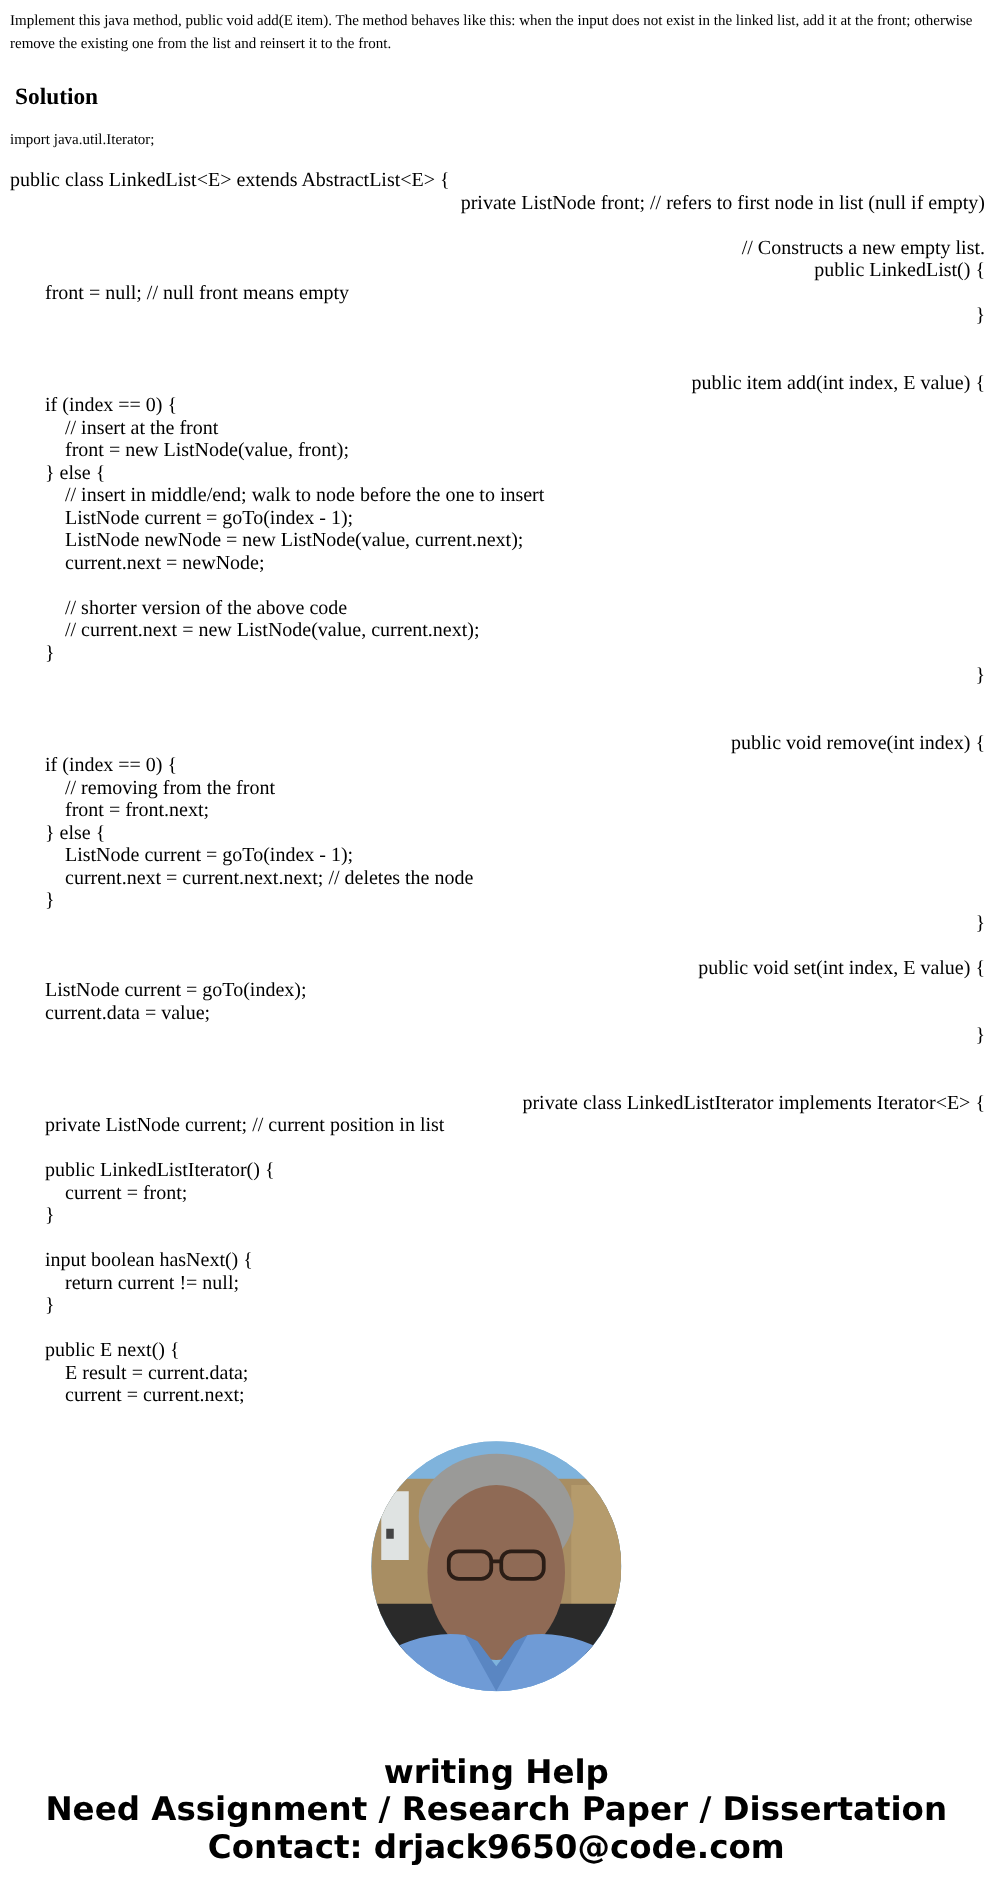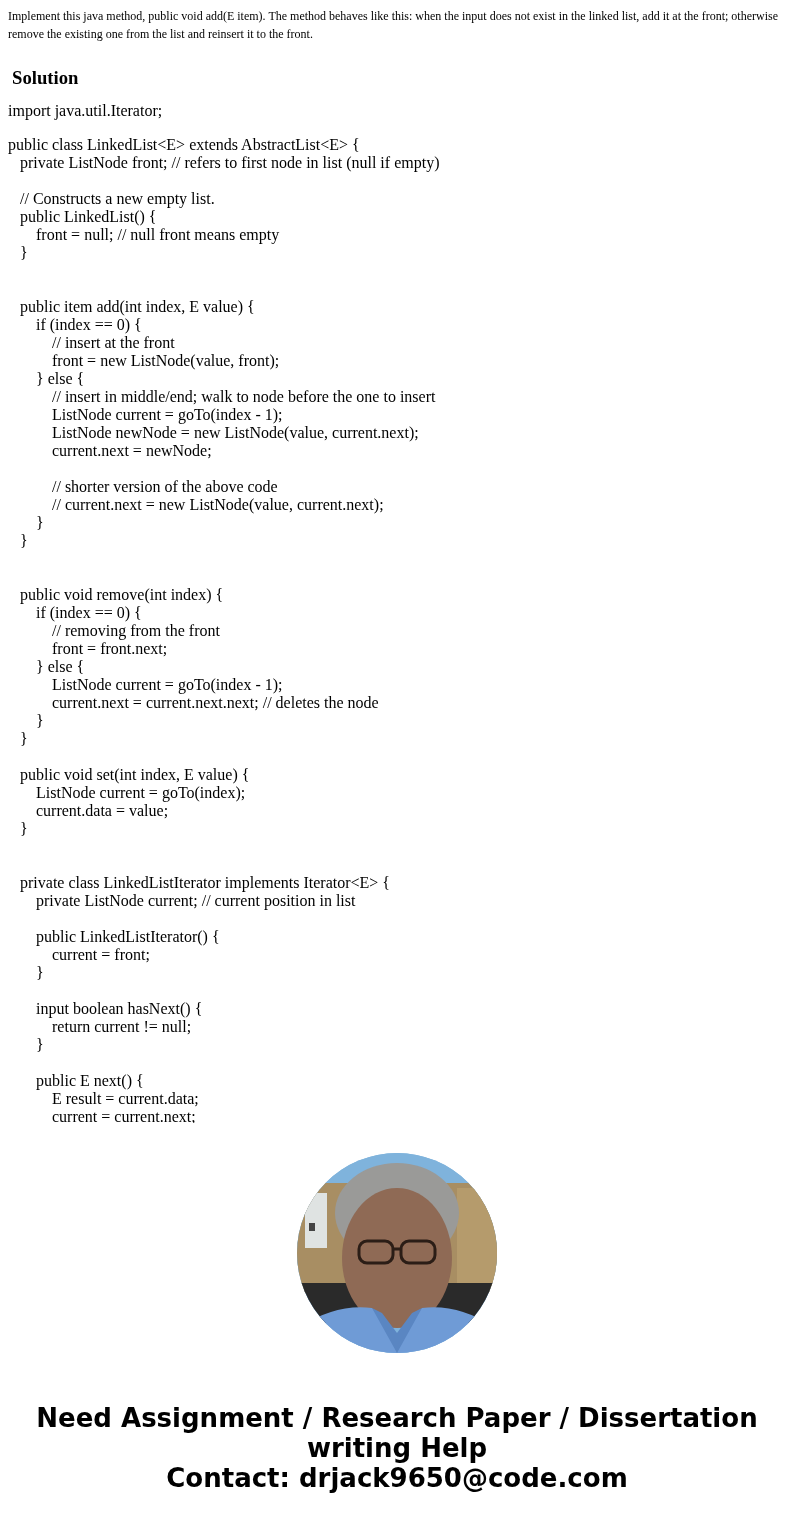--- a/index.html
+++ b/index.html
@@ -39,30 +39,30 @@
       left: 8px;
       top: 102px;
       width: 780px;
       height: 1021px;
       overflow: hidden;
     }
     .code-para {
       margin: 0 0 16px 0;
       line-height: 18px;
       white-space: pre;
-      font-size: 16px;
+      font-size: 12px;
     }
     .code-line {
       display: block;
       height: 18px;
       line-height: 18px;
       white-space: pre;
     }
     .indent-0 { padding-left: 0; }
-    .indent-1 { padding-left: 12px; }
+    .indent-1 { padding-left: 12px; text-align: right; }
     .indent-2 { padding-left: 28px; font-family: Liberation Serif, serif; }
     .indent-3 { padding-left: 44px; }
     .photo {
       position: absolute;
       left: 297px;
       top: 1153px;
       width: 200px;
       height: 200px;
       border-radius: 50%;
       overflow: hidden;
@@ -162,16 +162,16 @@
     <ellipse cx="100" cy="105" rx="55" ry="70" fill="#8f6a55"></ellipse>
     <rect x="62" y="88" width="34" height="22" rx="8" fill="none" stroke="#2b1d16" stroke-width="3"></rect>
     <rect x="104" y="88" width="34" height="22" rx="8" fill="none" stroke="#2b1d16" stroke-width="3"></rect>
     <line x1="96" y1="96" x2="104" y2="96" stroke="#2b1d16" stroke-width="3"></line>
     <path d="M0 200 L0 175 Q40 150 75 155 L100 185 L125 155 Q160 150 200 175 L200 200 Z" fill="#6f9bd6"></path>
     <path d="M75 155 L100 200 L125 155 L115 160 L100 180 L85 160 Z" fill="#5a86c2"></path>
   </svg>
 </div>
 
 <div class="promo">
+  <span class="promo-line">writing Help</span>
   <span class="promo-line">Need Assignment / Research Paper / Dissertation</span>
-  <span class="promo-line">writing Help</span>
   <span class="promo-line">Contact: drjack9650@code.com</span>
 </div>
 
 </body></html>

